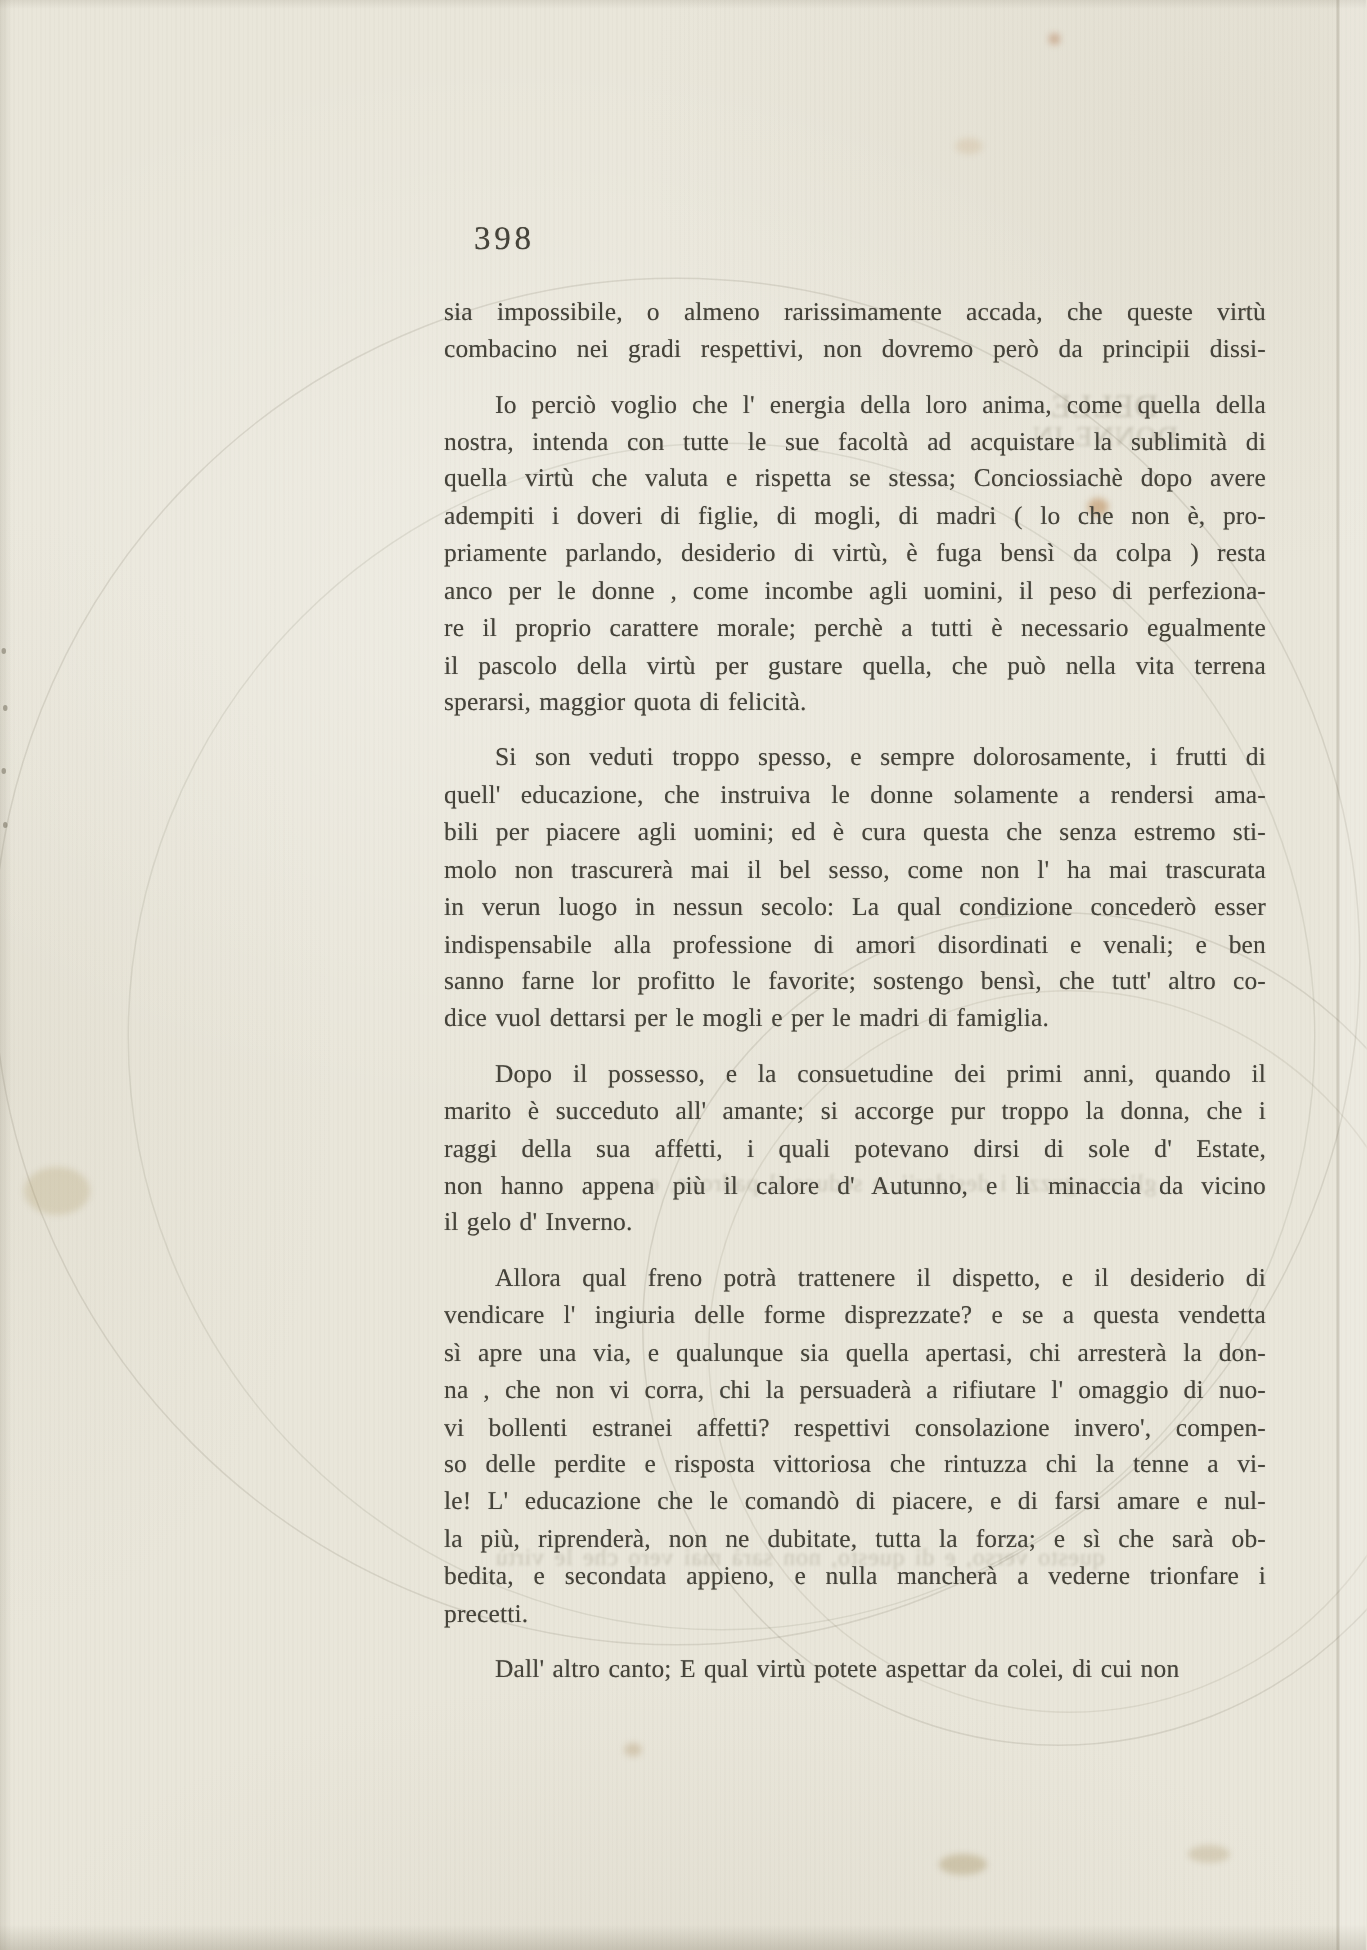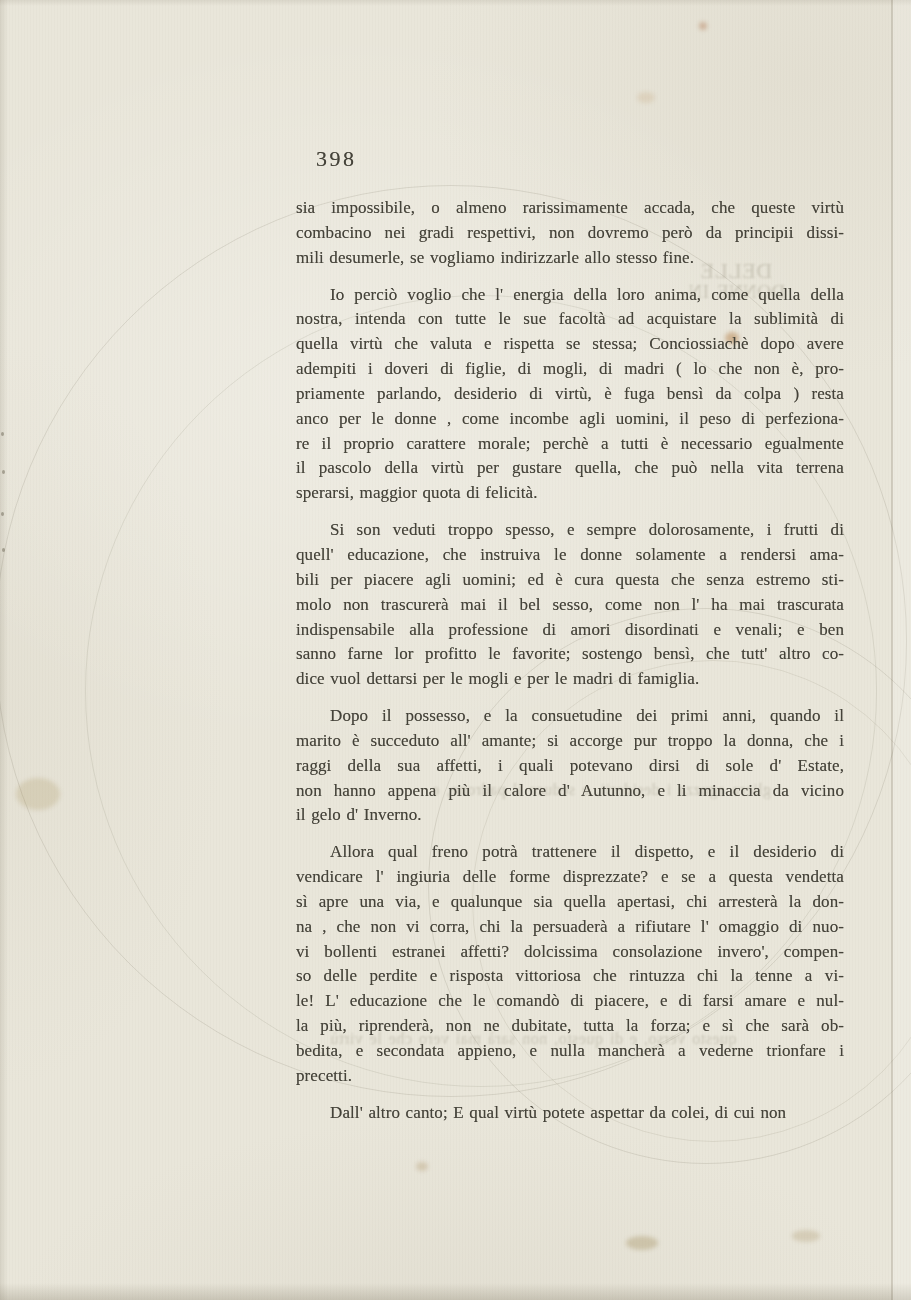--- a/index.html
+++ b/index.html
@@ -96,55 +96,55 @@
       <div class="bleed" style="left: 688px; top: 281px; font-size: 19px;">DONNE IN</div>
       <div class="bleed" style="left: 432px; top: 781px; font-size: 16px;">gliera aguzza i desiderii, e seduce il padrone, e</div>
       <div class="bleed" style="left: 330px; top: 1030px; font-size: 16px;">questo verso, e di questo, non sarà mai vero che le virtù</div>
     </div>
 
   <div class="page-number">398</div>
   <div class="text-block">
       <div class="para">
         <div class="line">sia impossibile, o almeno rarissimamente accada, che queste virtù</div>
         <div class="line">combacino nei gradi respettivi, non dovremo però da principii dissi-</div>
-        <div class="line last">mili desumerle, se vogliamo indirizzarle allo stesso fine.</div>
       </div>
       <div class="para indent">
         <div class="line">Io perciò voglio che l' energia della loro anima, come quella della</div>
         <div class="line">nostra, intenda con tutte le sue facoltà ad acquistare la sublimità di</div>
         <div class="line">quella virtù che valuta e rispetta se stessa; Conciossiachè dopo avere</div>
         <div class="line">adempiti i doveri di figlie, di mogli, di madri ( lo che non è, pro-</div>
         <div class="line">priamente parlando, desiderio di virtù, è fuga bensì da colpa ) resta</div>
         <div class="line">anco per le donne , come incombe agli uomini, il peso di perfeziona-</div>
         <div class="line">re il proprio carattere morale; perchè a tutti è necessario egualmente</div>
         <div class="line">il pascolo della virtù per gustare quella, che può nella vita terrena</div>
         <div class="line last">sperarsi, maggior quota di felicità.</div>
       </div>
       <div class="para indent">
         <div class="line">Si son veduti troppo spesso, e sempre dolorosamente, i frutti di</div>
         <div class="line">quell' educazione, che instruiva le donne solamente a rendersi ama-</div>
         <div class="line">bili per piacere agli uomini; ed è cura questa che senza estremo sti-</div>
         <div class="line">molo non trascurerà mai il bel sesso, come non l' ha mai trascurata</div>
+        <div class="line">in verun luogo in nessun secolo: La qual condizione concederò esser</div>
         <div class="line">indispensabile alla professione di amori disordinati e venali; e ben</div>
         <div class="line">sanno farne lor profitto le favorite; sostengo bensì, che tutt' altro co-</div>
         <div class="line last">dice vuol dettarsi per le mogli e per le madri di famiglia.</div>
       </div>
       <div class="para indent">
         <div class="line">Dopo il possesso, e la consuetudine dei primi anni, quando il</div>
         <div class="line">marito è succeduto all' amante; si accorge pur troppo la donna, che i</div>
         <div class="line">raggi della sua affetti, i quali potevano dirsi di sole d' Estate,</div>
         <div class="line">non hanno appena più il calore d' Autunno, e li minaccia da vicino</div>
         <div class="line last">il gelo d' Inverno.</div>
       </div>
       <div class="para indent">
         <div class="line">Allora qual freno potrà trattenere il dispetto, e il desiderio di</div>
         <div class="line">vendicare l' ingiuria delle forme disprezzate? e se a questa vendetta</div>
         <div class="line">sì apre una via, e qualunque sia quella apertasi, chi arresterà la don-</div>
         <div class="line">na , che non vi corra, chi la persuaderà a rifiutare l' omaggio di nuo-</div>
-        <div class="line">vi bollenti estranei affetti? dolcissima consolazione invero', compen-</div>
+        <div class="line">vi bollenti estranei affetti? respettivi consolazione invero', compen-</div>
         <div class="line">so delle perdite e risposta vittoriosa che rintuzza chi la tenne a vi-</div>
         <div class="line">le! L' educazione che le comandò di piacere, e di farsi amare e nul-</div>
         <div class="line">la più, riprenderà, non ne dubitate, tutta la forza; e sì che sarà ob-</div>
         <div class="line">bedita, e secondata appieno, e nulla mancherà a vederne trionfare i</div>
         <div class="line last">precetti.</div>
       </div>
       <div class="para indent">
         <div class="line last">Dall' altro canto; E qual virtù potete aspettar da colei, di cui non</div>
       </div>
     </div>

